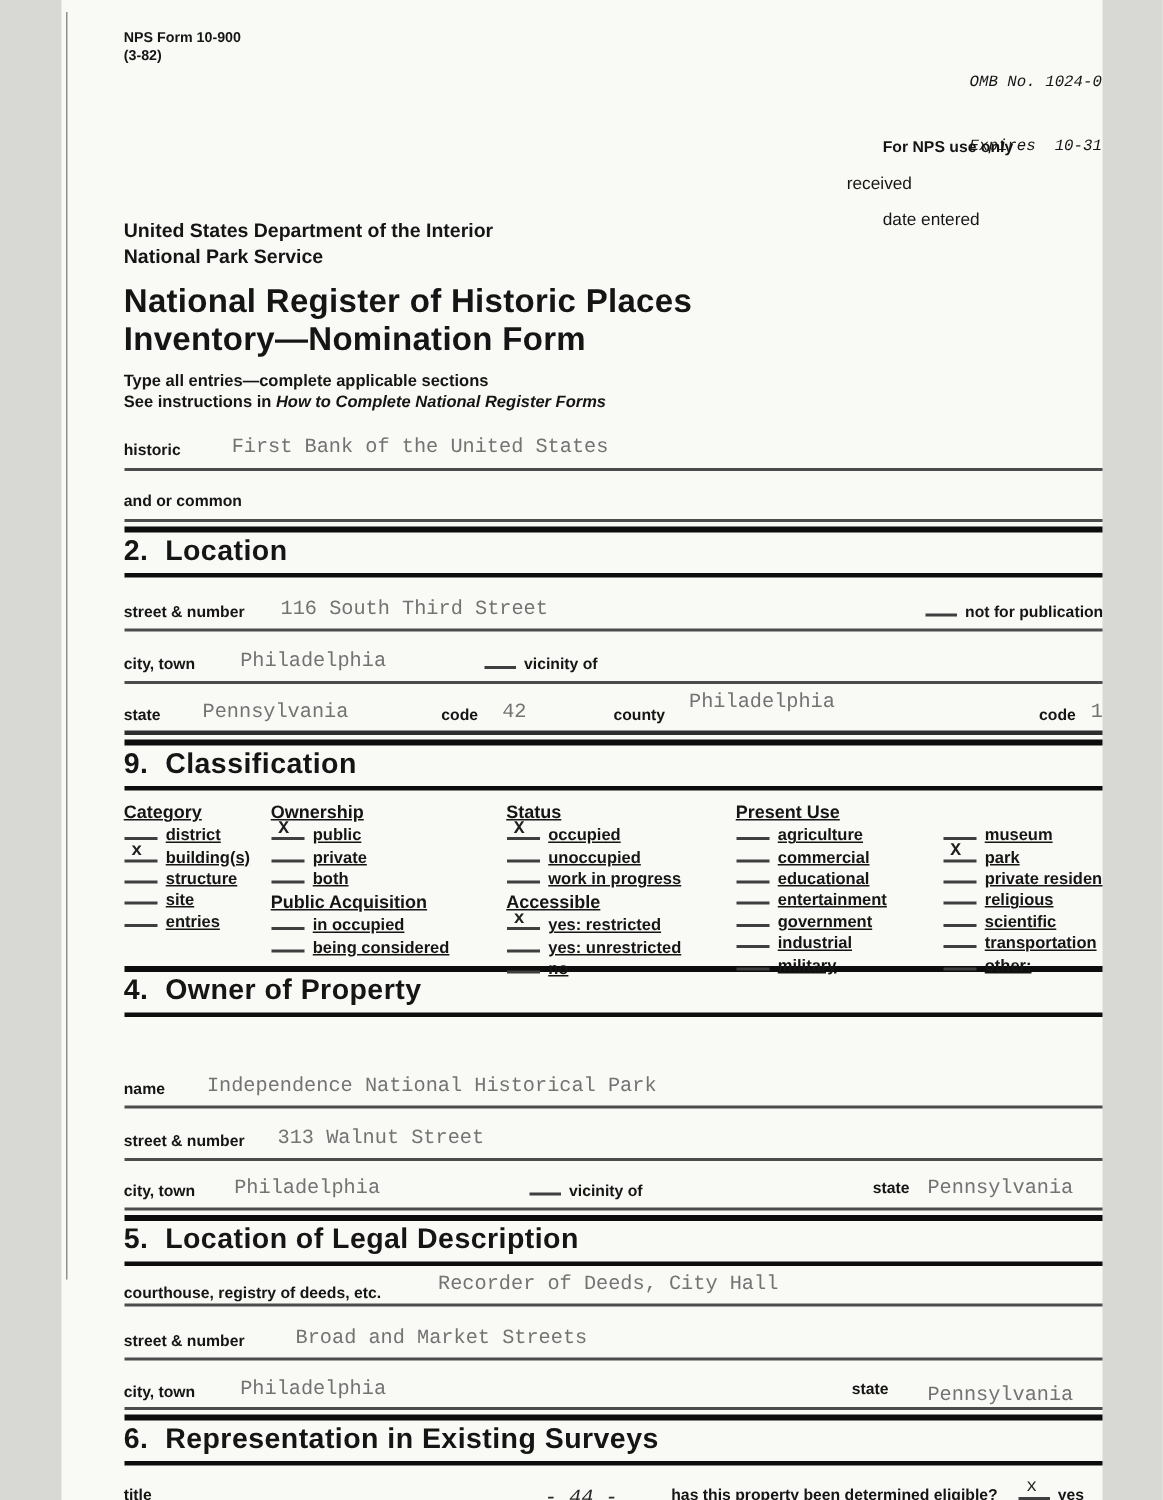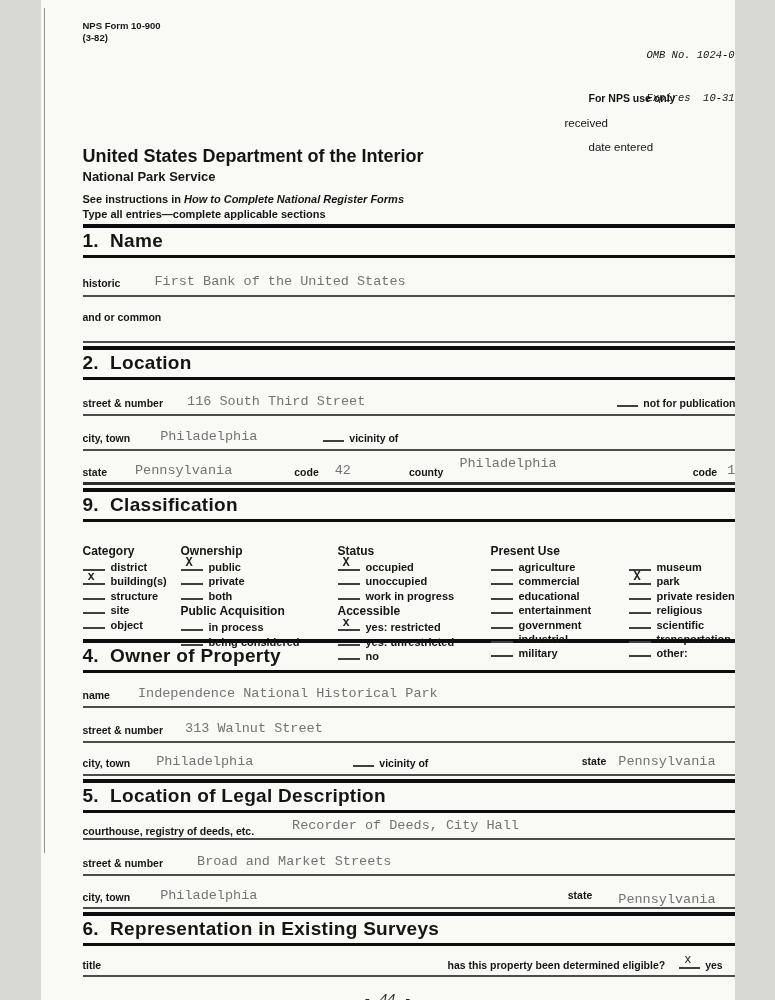--- a/index.html
+++ b/index.html
@@ -10,21 +10,21 @@
   }
   .scan-line { position:absolute; left:3px; top:8px; width:1px; height:845px; background:#8f8f8c; }
   .inner { position:absolute; left:42px; top:20px; width:693px; }
 
   
   .meta-row { display:flex; justify-content:space-between; align-items:flex-start; }
   .form-no { font-size:9.5px; font-weight:bold; line-height:1.3; }
   .omb { font-family:"Liberation Mono","DejaVu Sans Mono",monospace; font-style:italic;
          font-size:10.5px; line-height:1.35; margin-right:22px; white-space:pre; }
   .agency { margin-top:13px; font-weight:bold; }
-  .agency-1 { font-size:18px; }
+  .agency-1 { font-size:13px; }
   .agency-2 { font-size:13px; margin-top:2px; }
   .big-title { margin-top:11px; font-size:22px; font-weight:bold; line-height:1.12; letter-spacing:.2px; }
   .instructions { margin-top:8px; font-weight:bold; font-size:11px; line-height:1.3; }
   .nps-right { position:absolute; left:506px; top:72px; font-size:10.5px; font-weight:bold; }
   .nps-received { position:absolute; left:482px; top:97px; font-size:11.5px; font-weight:normal; }
   .nps-dateent { position:absolute; left:506px; top:121px; font-size:11.5px; font-weight:normal; }
 
   
   .sec { border-top:4px solid #0d0d0d; border-bottom:3px solid #0d0d0d;
          margin-top:3px; padding:2px 0 3px 0; font-size:19px; font-weight:bold;
@@ -38,21 +38,21 @@
   .raised { position:relative; top:-7px; }
   .grp { display:flex; align-items:baseline; }
   .push { margin-left:auto; }
   .blank { display:inline-block; width:21px; height:9px; border-bottom:2px solid #3f3f3f;
            position:relative; flex:none; margin-right:5px; }
   .mark { position:absolute; left:5px; top:-5px;
           font-family:"Liberation Mono","DejaVu Sans Mono",monospace; font-size:12px; color:#202020; }
 
   
   .classif { position:relative; height:114px; }
-  .col { position:absolute; top:22px; }
+  .col { position:absolute; top:7px;text-decoration:underline; }
   .ck-h { font-weight:bold; font-size:12px; margin-bottom:2px; }
   .ck { display:flex; align-items:baseline; font-weight:bold; font-size:11px; line-height:14.4px; }
   .ck .blank { width:22px; margin-right:6px; height:8px; }
 
   .pagenum { position:absolute; left:0; right:0; bottom:-7px; text-align:center;
              font-family:"Liberation Mono","DejaVu Sans Mono",monospace; font-style:italic;
              font-size:13.5px; color:#2a2a2a; }
 
   .tail40 { width:40px; flex:none; } .tail60 { width:60px; flex:none; } .tail24 { width:24px; flex:none; }
 </style>
@@ -72,36 +72,39 @@
         <div>OMB No. 1024-0018</div>
         <div>Expires  10-31-87</div>
       </div>
     </div>
 
     <div class="agency">
       <div class="agency-1">United States Department of the Interior</div>
       <div class="agency-2">National Park Service</div>
     </div>
 
+    <div class="big-title">
+      <div>National Register of Historic Places</div>
+      <div>Inventory—Nomination Form</div>
+    </div>
 
     <div class="instructions">
+      <div>Type all entries—complete applicable sections</div>
       <div><span>See instructions in </span><i>How to Complete National Register Forms</i></div>
-      <div>Type all entries—complete applicable sections</div>
     </div>
 
     <div class="nps-right">For NPS use only</div>
     <div class="nps-received">received</div>
     <div class="nps-dateent">date entered</div>
 
-    <div class="sec">1.  Name</div>
     <div class="frow" style="padding:16px 0 6px 0;">
       <span class="fl">historic</span>
       <span class="fv" style="margin-left:34px;">First Bank of the United States</span>
     </div>
-    <div class="frow" style="padding:14px 0 18px 0;">
+    <div class="frow" style="padding:14px 0 6px 0;">
       <span class="fl">and or common</span>
       <span class="fv" style="margin-left:30px;"></span>
     </div>
 
     <div class="sec">2.  Location</div>
     <div class="frow" style="padding:14px 0 5px 0;">
       <span class="fl">street &amp; number</span>
       <span class="fv" style="margin-left:24px;">116 South Third Street</span>
       <span class="grp push">
         <span class="blank">
@@ -158,21 +161,21 @@
         <div class="ck">
             <span class="blank">
               <span class="mark"></span>
             </span>
             <span>site</span>
           </div>
         <div class="ck">
             <span class="blank">
               <span class="mark"></span>
             </span>
-            <span>object</span>
+            <span>entries</span>
           </div>
       </div>
       <div class="col" style="left:98px;">
         <div class="ck-h">Ownership</div>
         <div class="ck">
             <span class="blank">
               <span class="mark">X</span>
             </span>
             <span>public</span>
           </div>
@@ -186,21 +189,21 @@
             <span class="blank">
               <span class="mark"></span>
             </span>
             <span>both</span>
           </div>
         <div class="ck-h" style="margin-top:1px;">Public Acquisition</div>
         <div class="ck">
             <span class="blank">
               <span class="mark"></span>
             </span>
-            <span>in process</span>
+            <span>in occupied</span>
           </div>
         <div class="ck">
             <span class="blank">
               <span class="mark"></span>
             </span>
             <span>being considered</span>
           </div>
       </div>
       <div class="col" style="left:255px;">
         <div class="ck-h">Status</div>
@@ -329,21 +332,21 @@
               <span class="mark"></span>
             </span>
             <span>other:</span>
           </div>
       </div>
     </div>
 
     <div class="sec">4.  Owner of Property</div>
     <div class="frow" style="padding:13px 0 5px 0;">
       <span class="fl">name</span>
-      <span class="fv" style="margin-left:28px;">Independence National Historical Park</span>
+      <span class="fv" style="margin-left:28px;margin-top:26px;">Independence National Historical Park</span>
     </div>
     <div class="frow" style="padding:13px 0 5px 0;">
       <span class="fl">street &amp; number</span>
       <span class="fv" style="margin-left:22px;">313 Walnut Street</span>
     </div>
     <div class="frow" style="padding:11px 0 5px 0;">
       <span class="fl">city, town</span>
       <span class="fv" style="margin-left:26px;">Philadelphia</span>
       <span class="grp" style="margin-left:100px;">
         <span class="blank">

